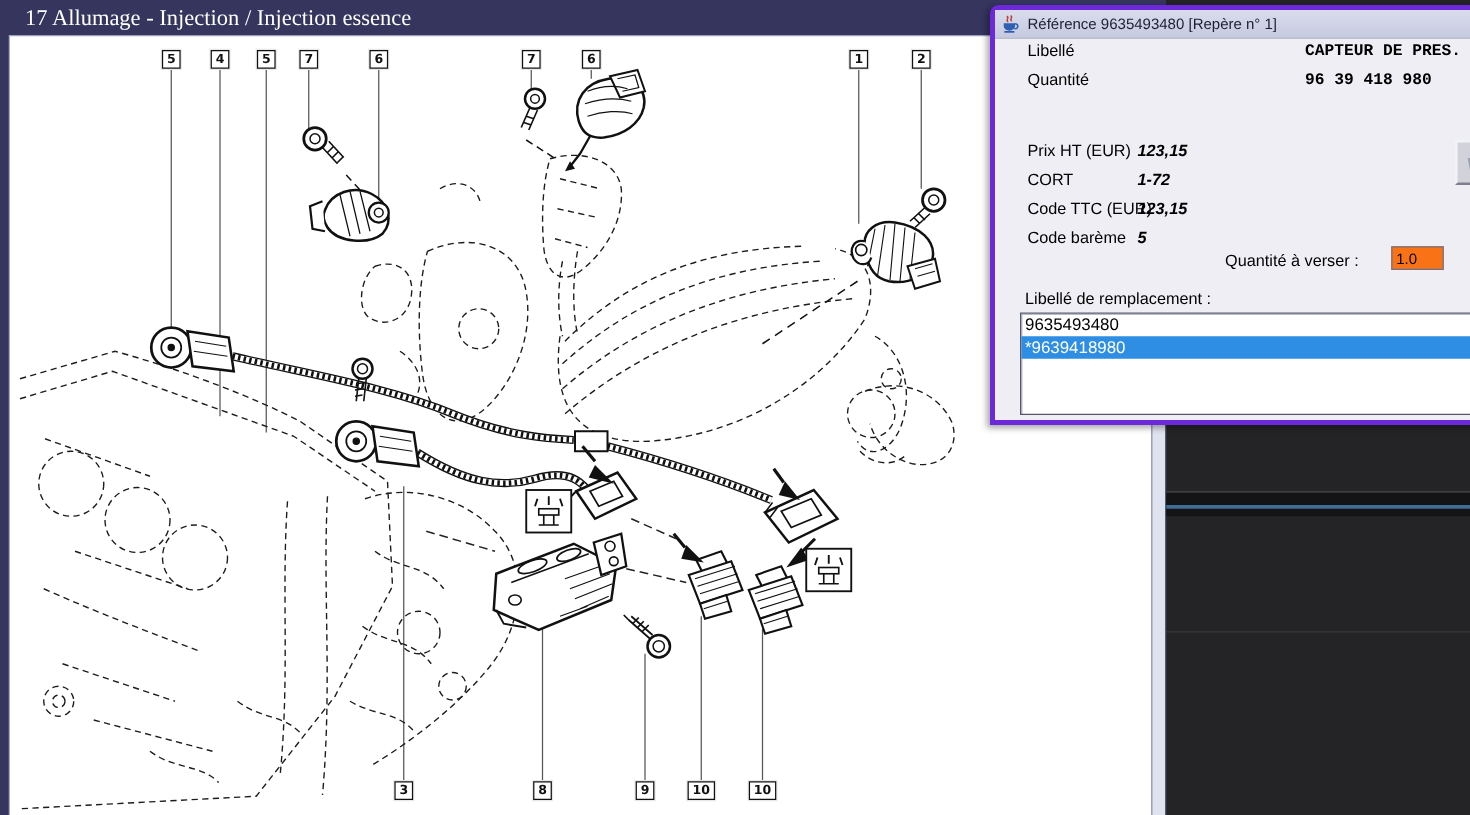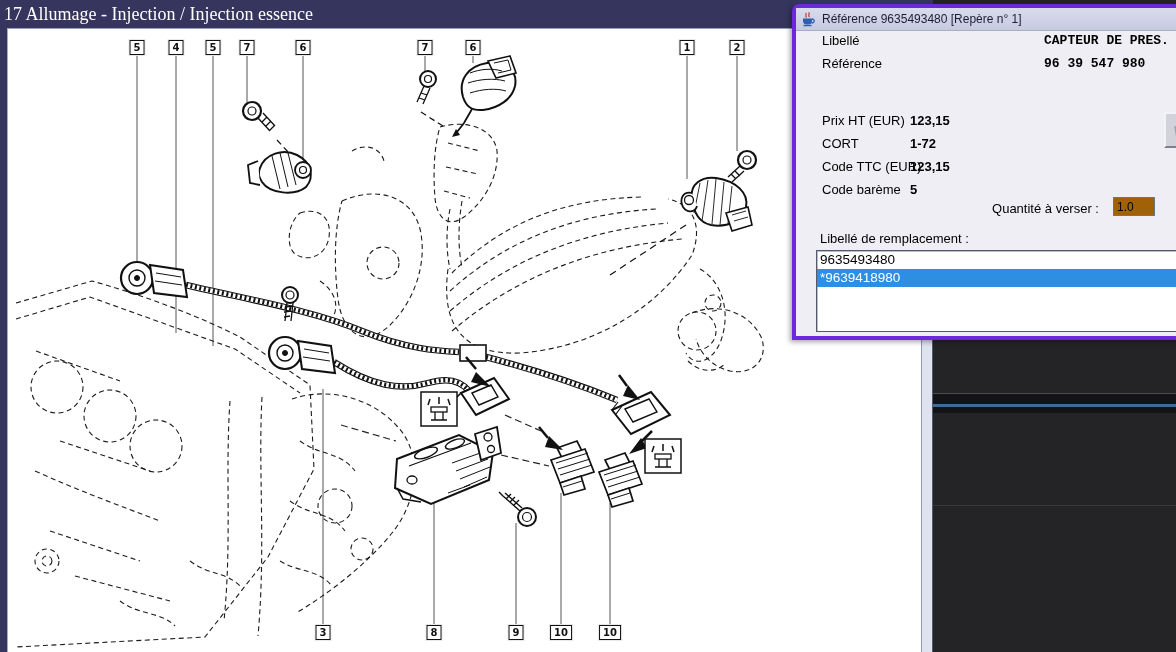--- a/index.html
+++ b/index.html
@@ -6,21 +6,21 @@
   body{
     position:relative;width:1176px;height:652px;overflow:hidden;
     background:#242426;font-family:"Liberation Sans",sans-serif;
     -webkit-font-smoothing:antialiased;
   }
   
   .main-titlebar{
     position:absolute;left:0;top:0;width:933px;height:28px;
     background:var(--navy,#35355e);color:#fff;
     font-family:"Liberation Serif",serif;font-size:18px;
-    line-height:28px;padding-left:4px;box-sizing:border-box;white-space:nowrap;
+    line-height:28px;padding-left:20px;box-sizing:border-box;white-space:nowrap;
   }
   .left-frame{position:absolute;left:0;top:28px;width:8px;height:624px;
     background:var(--navy,#35355e);border-right:1px solid #a9acc6;box-sizing:border-box;}
   .diagram-panel{position:absolute;left:8px;top:28px;width:913px;height:624px;
     background:#fff;border-top:1px solid #9aa0b8;box-sizing:border-box;}
   .right-strip{position:absolute;left:921px;top:28px;width:12px;height:624px;
     background:#dfe2ef;border-left:1px solid #9397b0;border-right:1px solid #55596e;box-sizing:border-box;}
   .callout{
     position:absolute;transform:translateX(-50%);
     background:#fff;border:1px solid #111;color:#111;
@@ -44,32 +44,32 @@
     height:23px;background:linear-gradient(#d9dcec,#c6cadf);
     border-bottom:1px solid #a9adc2;display:flex;align-items:center;
     padding-left:5px;box-sizing:border-box;
     font-size:12px;color:#1d1d33;white-space:nowrap;overflow:hidden;
   }
   .dlg-titlebar .jicon{width:16px;height:15px;margin-right:5px;flex:0 0 auto;}
   .dlg-body{position:relative;width:100%;height:305px;font-size:13px;color:#000;overflow:hidden;margin-left:12px;}
   .lbl{position:absolute;left:14px;white-space:nowrap;}
   .val{position:absolute;font-weight:bold;white-space:nowrap;}
   .val.id{left:236px;font-family:Liberation Mono, monospace;}
-  .val.info{left:102px;}
+  .val.info{left:102px;font-style:italic;}
   .verse{position:absolute;left:382px;top:57px;white-space:nowrap;}
   .basket-btn{
     position:absolute;left:356px;top:81px;width:36px;height:36px;
     background:#d2d3da;border-top:2px solid #f2f3f7;border-left:2px solid #f2f3f7;
     border-right:2px solid #7e8090;border-bottom:2px solid #7e8090;
     box-sizing:border-box;padding:0;display:flex;align-items:center;justify-content:center;
   }
-  .qty-label{position:absolute;left:160px;top:170px;width:131px;text-align:right;white-space:nowrap;}
+  .qty-label{position:absolute;left:160px;top:170px;width:131px;text-align:center;white-space:nowrap;}
   .qty-input{
     position:absolute;left:305px;top:166px;width:42px;height:19px;
-    border:1px solid #6f7285;background:#a16207;font:12px "Liberation Sans",sans-serif;
+    border:1px solid #6f7285;background:#f97316;font:12px "Liberation Sans",sans-serif;
     padding:0 0 0 3px;box-sizing:border-box;
   }
   .chain-label{position:absolute;left:12px;top:200px;white-space:nowrap;}
   .chain-list{
     position:absolute;left:8px;top:219px;width:404px;height:80px;
     background:#fff;border:1px solid #55576a;box-shadow:inset 1px 1px 0 #b9bccb;
     overflow:hidden;font-size:13.5px;
   }
   .chain-row{height:18px;line-height:18px;padding-left:3px;white-space:nowrap;color:#000;}
   .chain-row.sel{background:var(--sel,#2e8ee4);color:#fff;}
@@ -299,22 +299,22 @@
       <path d="M7.5,0.5 C10,2 6,3 8.5,5" stroke="#b5413a" stroke-width="1.2" fill="none"></path>
       <path d="M2,6.5 h9 v2.5 a4.5,3.5 0 0 1 -9,0 Z" fill="#2f5fb3"></path>
       <path d="M11,7 a2.5,2 0 1 1 -0.5,4" stroke="#2f5fb3" stroke-width="1.3" fill="none"></path>
       <path d="M2.5,13.5 h8" stroke="#2f5fb3" stroke-width="1.5"></path>
     </svg>
     <span>Référence 9635493480 [Repère n° 1]</span>
   </div>
   <div class="dlg-body">
     <span class="lbl" style="top:2px">Libellé</span>
     <span class="val id" style="top:2px">CAPTEUR DE PRES.</span>
-    <span class="lbl" style="top:25px">Référence</span>
-    <span class="val id" style="top:25px">96 39 547 980</span>
+    <span class="lbl" style="top:25px">Quantité</span>
+    <span class="val id" style="top:25px">96 39 418 980</span>
 
     <span class="verse">verse</span>
 
     <span class="lbl" style="top:82px">Prix HT (EUR)</span>
     <span class="val info" style="top:82px">123,15</span>
     <span class="lbl" style="top:105px">CORT</span>
     <span class="val info" style="top:105px">1-72</span>
     <span class="lbl" style="top:128px">Code TTC (EUR)</span>
     <span class="val info" style="top:128px">123,15</span>
     <span class="lbl" style="top:151px">Code barème</span>

